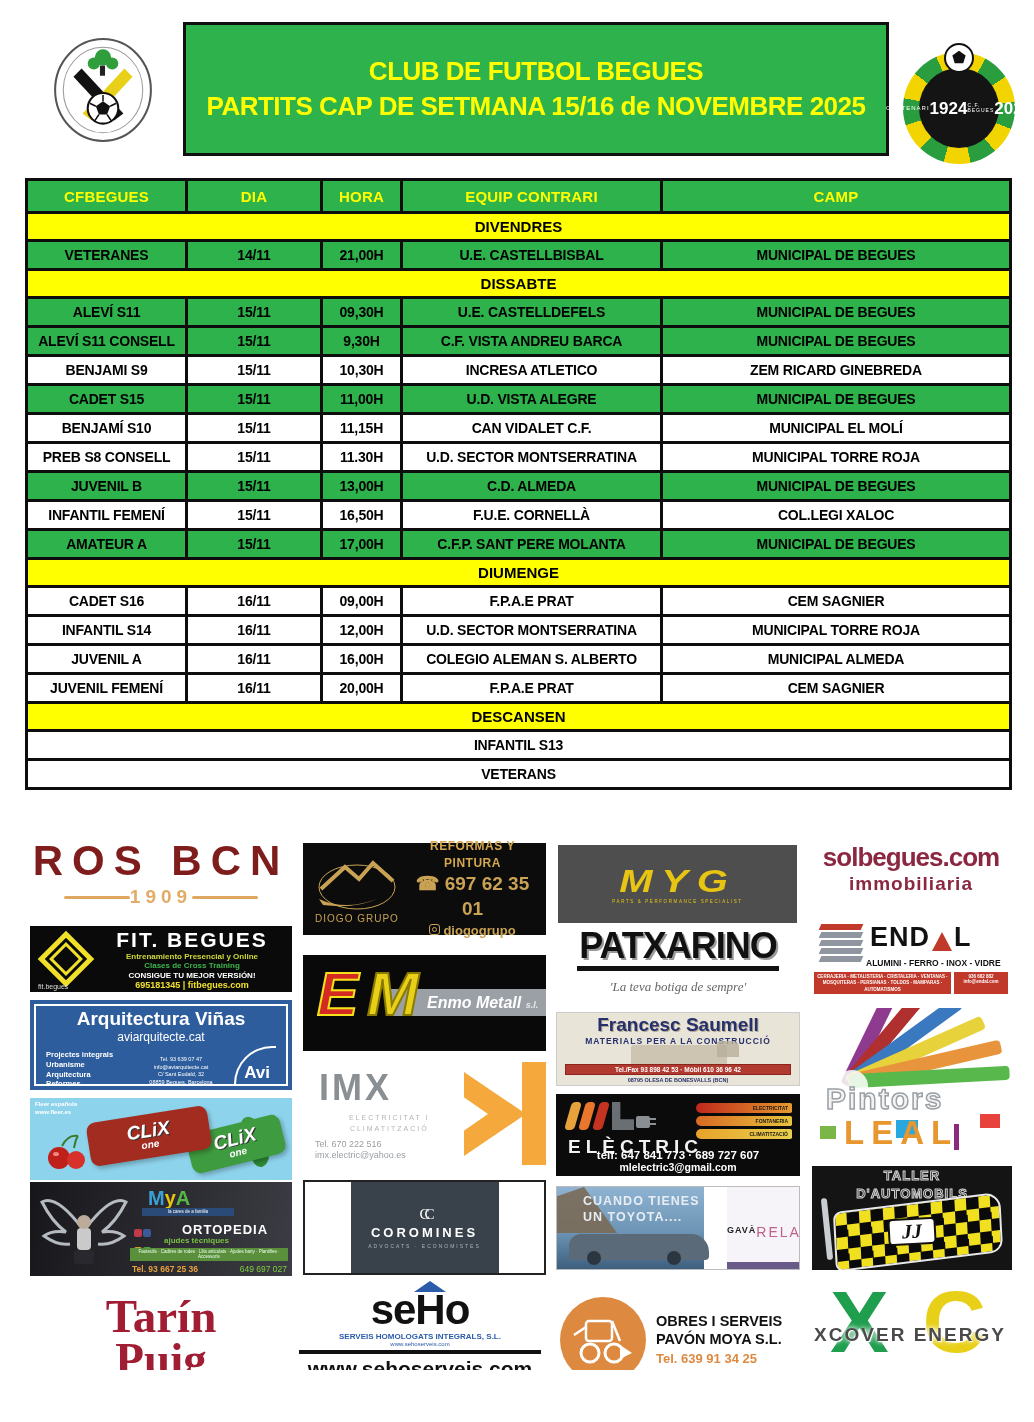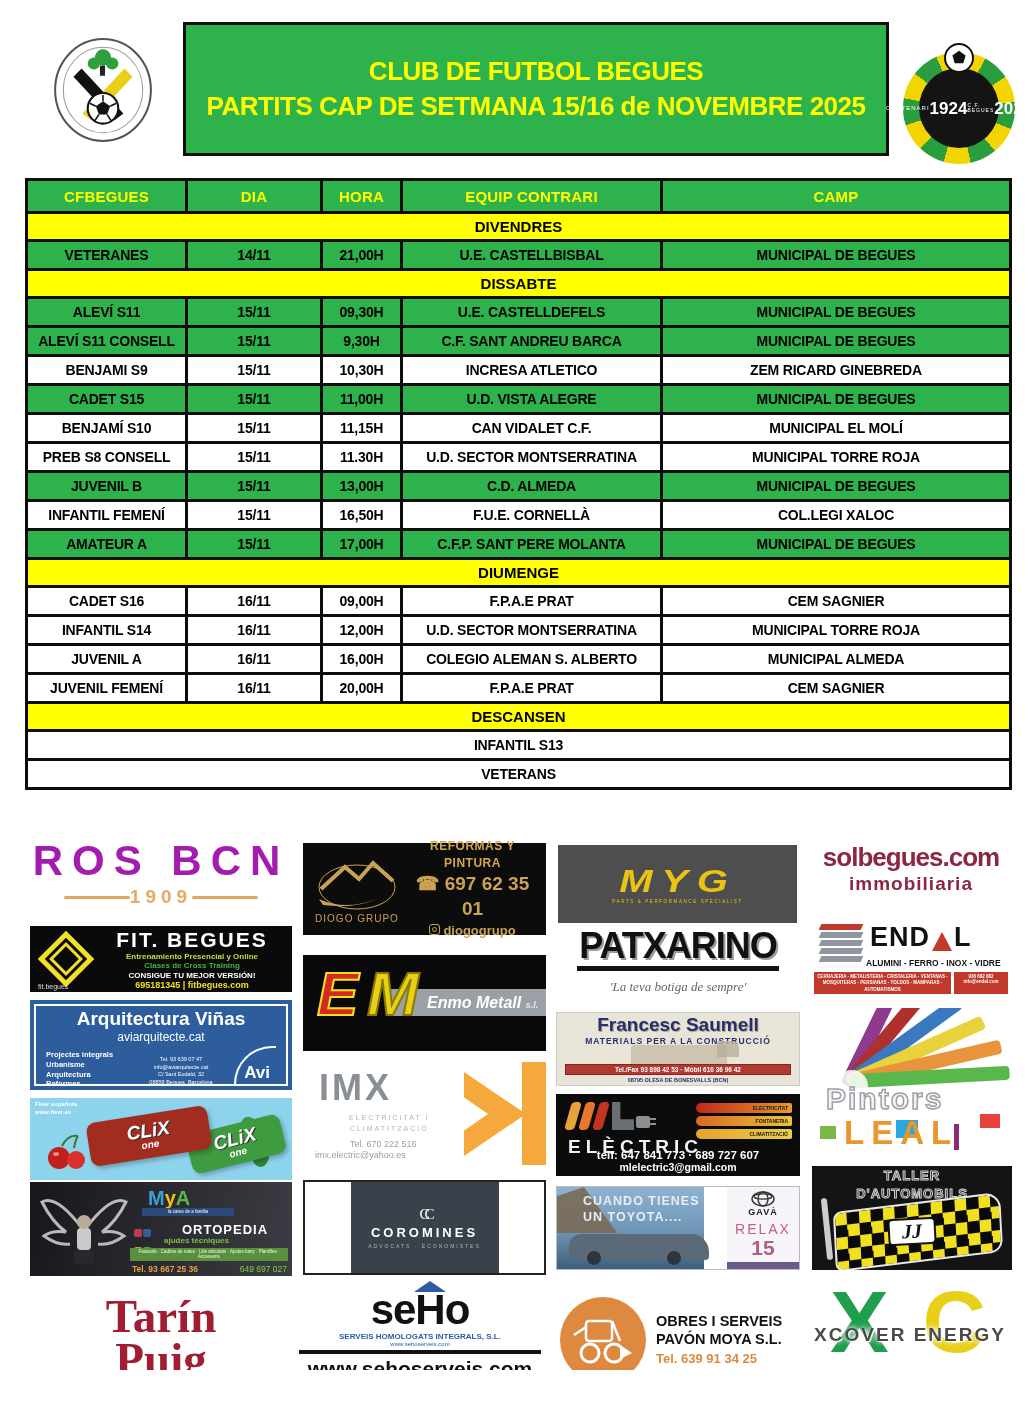--- a/index.html
+++ b/index.html
@@ -26,21 +26,21 @@
   tr.sec td{background:#ffff00;height:25px;font-size:15px;}
   tr.match td{height:26px;font-size:14px;letter-spacing:-0.2px;}
   tr.green td{background:#2eb24b;}
   tr.white td{background:#ffffff;}
 
   
   .tile{position:absolute;box-sizing:border-box;}
 
   
   .ros{left:30px;top:840px;width:262px;height:88px;text-align:center;}
-  .ros-name{font-size:42px;font-weight:bold;color:#a21caf;letter-spacing:9px;line-height:1;}
+  .ros-name{font-size:42px;font-weight:bold;color:#7f1d1d;letter-spacing:9px;line-height:1;}
   .ros-year-row{display:flex;align-items:center;justify-content:center;margin-top:4px;}
   .gold-line{display:inline-block;width:66px;height:3px;background:#dfa75f;border-radius:2px;}
   .ros-year{font-size:19px;font-weight:bold;color:#e2ab66;letter-spacing:5px;}
 
   
   .fit{left:30px;top:926px;width:262px;height:66px;background:#0a0a0a;display:flex;align-items:center;padding:4px 8px;position:relative;}
   .fit-diamond{width:30px;height:30px;border:5px solid #f0e02a;transform:rotate(45deg);margin:0 14px 0 8px;position:relative;flex:none;}
   .fit-diamond::after{content:"";position:absolute;inset:3px;border:3px solid #f0e02a;}
   .fit-col{flex:1;text-align:center;line-height:1.15;}
   .fit-title{font-size:21px;font-weight:bold;letter-spacing:2px;color:#fff;}
@@ -111,21 +111,21 @@
   .enmo-e{position:absolute;left:14px;top:8px;font-size:62px;font-weight:bold;font-style:italic;color:#d42a22;-webkit-text-stroke:2px #f3e11c;line-height:1;}
   .enmo-m{position:absolute;left:64px;top:8px;font-size:62px;font-weight:bold;font-style:italic;color:#e8d018;-webkit-text-stroke:2px #8a7a00;line-height:1;}
   .enmo-name{position:absolute;left:124px;top:39px;font-style:italic;font-weight:bold;font-size:16px;color:#fff;}
   .enmo-sfx{font-size:9px;color:#e8e8e8;}
 
   
   .imx{left:303px;top:1062px;width:243px;height:103px;background:#fff;overflow:hidden;}
   .imx-name{position:absolute;left:16px;top:8px;font-size:36px;font-weight:bold;color:#8a8f94;letter-spacing:3px;line-height:1;}
   .imx-lines{position:absolute;left:46px;top:50px;font-size:7px;color:#b0b4b8;letter-spacing:2px;line-height:1.6;text-align:center;}
   .imx-lines span{display:block;}
-  .imx-tel{position:absolute;left:12px;bottom:16px;font-size:9px;color:#9a9ea2;margin-left:35px;}
+  .imx-tel{position:absolute;left:12px;bottom:16px;font-size:9px;color:#9a9ea2;}
   .imx-email{position:absolute;left:12px;bottom:5px;font-size:9px;color:#9a9ea2;}
   .imx-col{position:absolute;right:0;top:0;bottom:0;width:24px;background:#f5a93c;}
   .imx-tri{position:absolute;right:20px;top:10px;width:0;height:0;border-top:42px solid transparent;border-bottom:42px solid transparent;border-left:62px solid #f5a93c;}
   .imx-tri2{position:absolute;right:58px;top:34px;width:0;height:0;border-top:18px solid transparent;border-bottom:18px solid transparent;border-left:26px solid #fff;}
 
   
   .coromines{left:303px;top:1180px;width:243px;height:95px;background:#fff;border:2px solid #222;display:flex;}
   .coro-center{margin:auto;width:148px;height:100%;background:#39424a;color:#fff;display:flex;flex-direction:column;align-items:center;justify-content:center;}
   .coro-cc{font-size:15px;font-family:"Liberation Serif",serif;letter-spacing:-5px;margin-bottom:2px;}
   .coro-name{font-size:13px;font-weight:bold;letter-spacing:3px;}
@@ -177,21 +177,21 @@
   .mle-email{position:absolute;left:0;right:0;bottom:3px;text-align:center;font-size:10.5px;font-weight:bold;}
 
   
   .toy{left:556px;top:1186px;width:244px;height:84px;display:flex;overflow:hidden;border:1px solid #bbb;gap:23px;}
   .toy-photo{flex:1;background:linear-gradient(180deg,#8fb3d1 0%,#6d94b5 55%,#3e5f7d 100%);position:relative;}
   .toy-mtn{position:absolute;left:0;top:0;width:60px;height:46px;background:#7a6a56;clip-path:polygon(0 100%,0 20%,45% 0,100% 100%);opacity:.9;}
   .toy-head{position:absolute;left:26px;top:7px;font-size:12.5px;letter-spacing:1px;color:#e6edf4;font-weight:bold;line-height:1.25;}
   .toy-car{position:absolute;left:12px;bottom:9px;width:140px;height:26px;background:#5a6a78;border-radius:12px 18px 4px 4px;}
   .toy-w1,.toy-w2{position:absolute;bottom:4px;width:14px;height:14px;background:#2c3640;border-radius:50%;}
   .toy-w1{left:30px;}.toy-w2{left:110px;}
-  .toy-panel{width:72px;background:#f6f4f8;display:flex;flex-direction:column;align-items:center;padding-top:4px;position:relative;flex:none;}
+  .toy-panel{width:72px;background:#f6f4f8;display:flex;flex-direction:row;align-items:center;padding-top:4px;position:relative;flex:none;}
   .toy-dealer{font-size:9px;font-weight:bold;color:#222;letter-spacing:1px;}
   .toy-relax{font-size:14px;letter-spacing:2px;color:#c0608c;margin-top:4px;}
   .toy-num{font-size:21px;color:#b05c88;font-weight:bold;line-height:1;}
   .toy-strip{position:absolute;bottom:0;left:0;right:0;height:7px;background:#6a5a8a;}
 
   
   .pavon{left:556px;top:1292px;width:244px;height:96px;background:#fff;display:flex;align-items:center;}
   .pav-circle{width:86px;height:86px;border-radius:50%;background:#dd8a40;position:relative;flex:none;margin-left:4px;}
   .pav-col{margin-left:10px;line-height:1.2;}
   .pav-l1,.pav-l2{font-size:14.5px;font-weight:bold;color:#111;}
@@ -314,21 +314,21 @@
       <td>ALEVÍ S11</td>
           <td>15/11</td>
           <td>09,30H</td>
           <td>U.E. CASTELLDEFELS</td>
           <td>MUNICIPAL DE BEGUES</td>
     </tr>
     <tr class="match green">
       <td>ALEVÍ S11 CONSELL</td>
           <td>15/11</td>
           <td>9,30H</td>
-          <td>C.F. SANT ANDREU BARCA</td>
+          <td>C.F. VISTA ANDREU BARCA</td>
           <td>MUNICIPAL DE BEGUES</td>
     </tr>
     <tr class="match white">
       <td>BENJAMI S9</td>
           <td>15/11</td>
           <td>10,30H</td>
           <td>INCRESA ATLETICO</td>
           <td>ZEM RICARD GINEBREDA</td>
     </tr>
     <tr class="match green">

